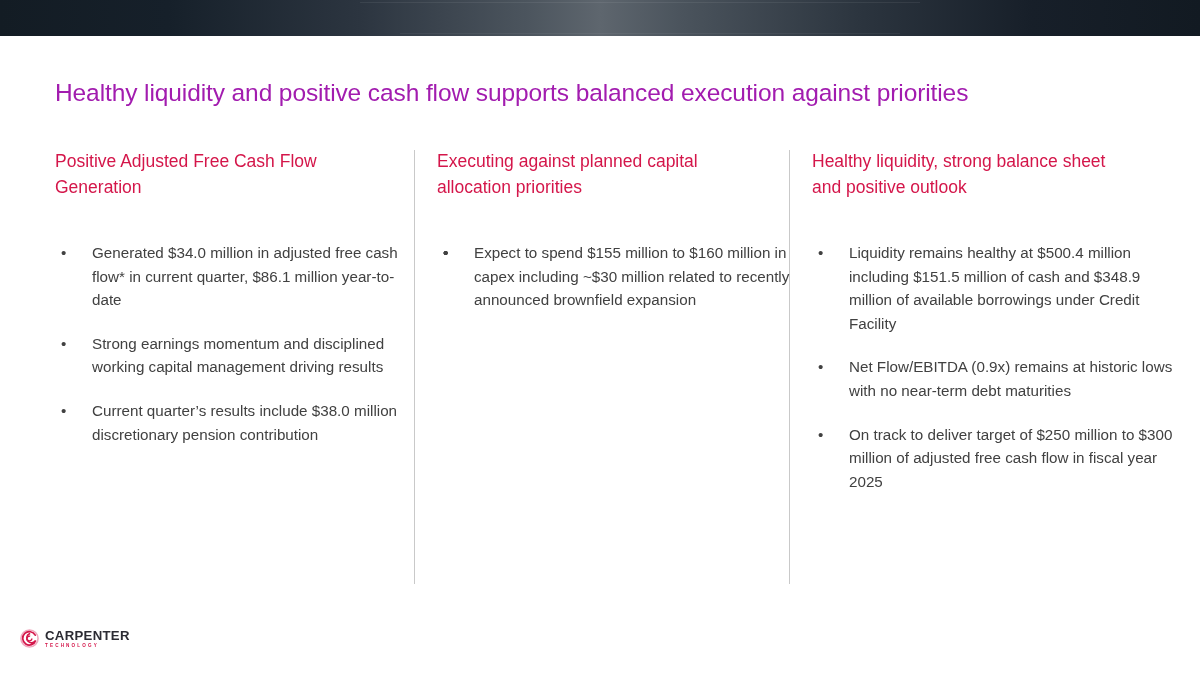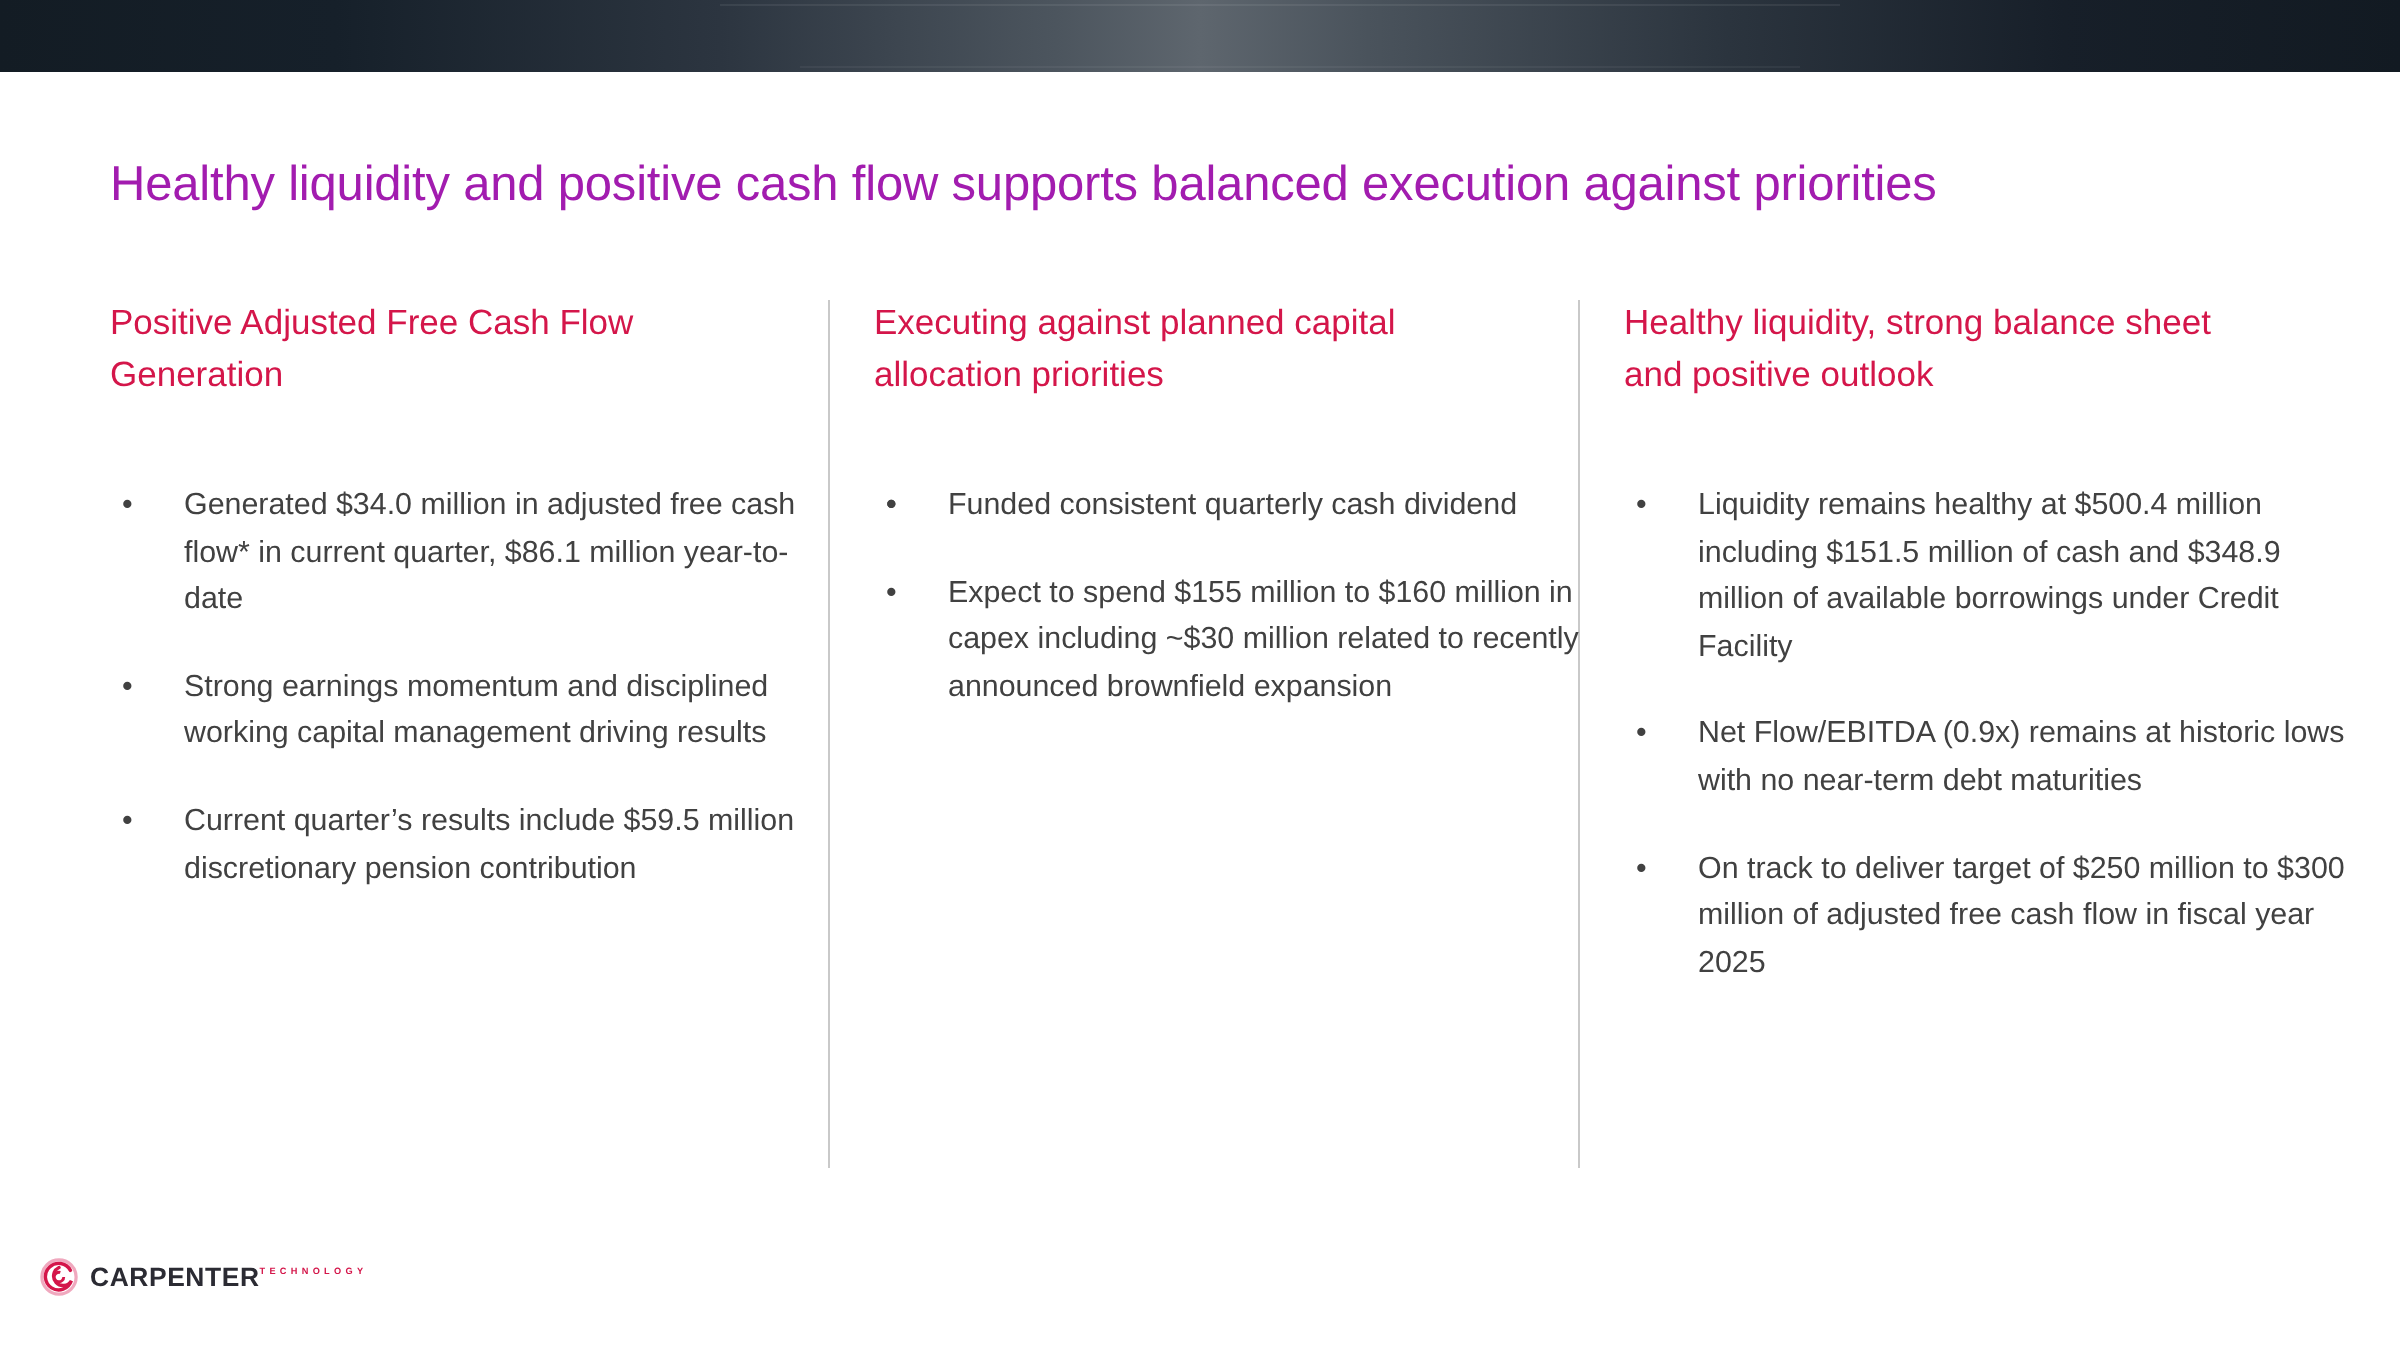--- a/index.html
+++ b/index.html
@@ -146,21 +146,21 @@
     align-items: center;
   }
   .logo-mark {
     width: 19px;
     height: 19px;
     margin-right: 6px;
     flex: 0 0 auto;
   }
   .logo-words {
     display: flex;
-    flex-direction: row;
+    flex-direction: column;
     justify-content: center;
     line-height: 1;
   }
   .logo-name {
     font-size: 13.2px;
     font-weight: 700;
     color: #2b2b33;
     letter-spacing: 0.3px;
   }
   .logo-sub {
@@ -192,34 +192,33 @@
       <li class="bullet">
         <span class="dot">•</span>
         <span>Generated $34.0 million in adjusted free cash flow* in current quarter, $86.1 million year-to-date</span>
       </li>
       <li class="bullet">
         <span class="dot">•</span>
         <span>Strong earnings momentum and disciplined working capital management driving results</span>
       </li>
       <li class="bullet">
         <span class="dot">•</span>
-        <span>Current quarter’s results include $59.5 million discretionary pension contribution</span>
+        <span>Current quarter’s results include $38.0 million discretionary pension contribution</span>
       </li>
     </ul>
   </div>
 
   <div class="column col-2">
     <div class="col-heading">Executing against planned capital allocation priorities</div>
     <ul class="bullets">
       <li class="bullet">
         <span class="dot">•</span>
       </li>
       <li class="bullet">
         <span class="dot">•</span>
-        <span>Funded consistent quarterly cash dividend</span>
       </li>
       <li class="bullet">
         <span class="dot">•</span>
         <span>Expect to spend $155 million to $160 million in capex including ~$30 million related to recently announced brownfield expansion</span>
       </li>
     </ul>
   </div>
 
   <div class="column col-3">
     <div class="col-heading">Healthy liquidity, strong balance sheet and positive outlook</div>

